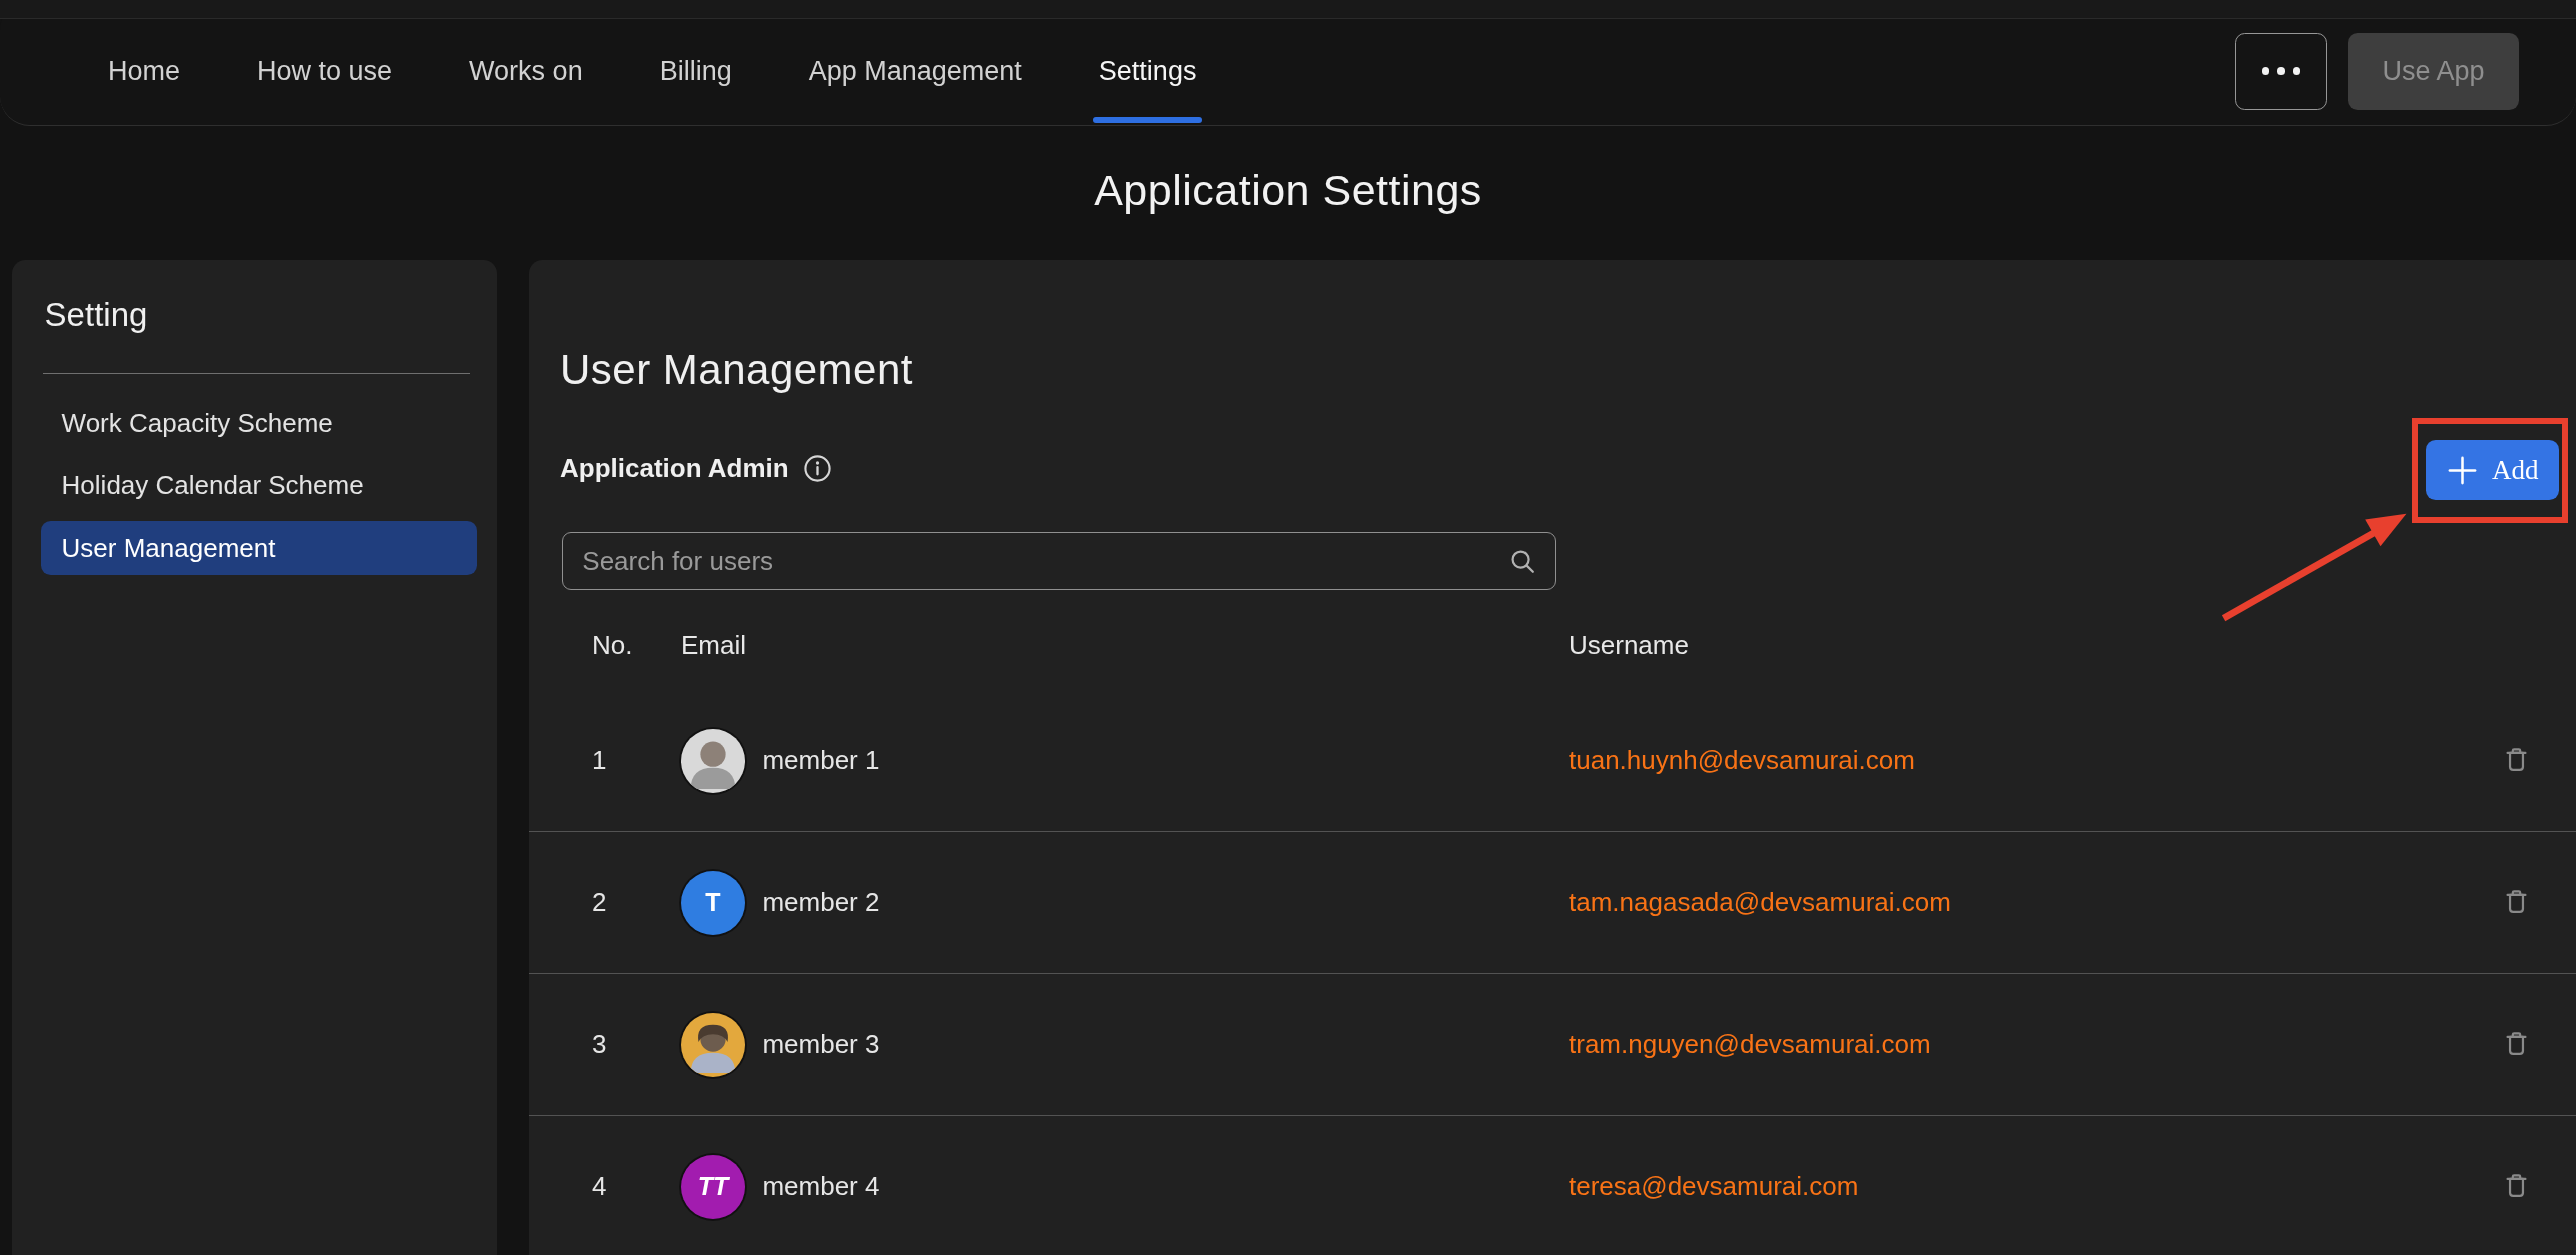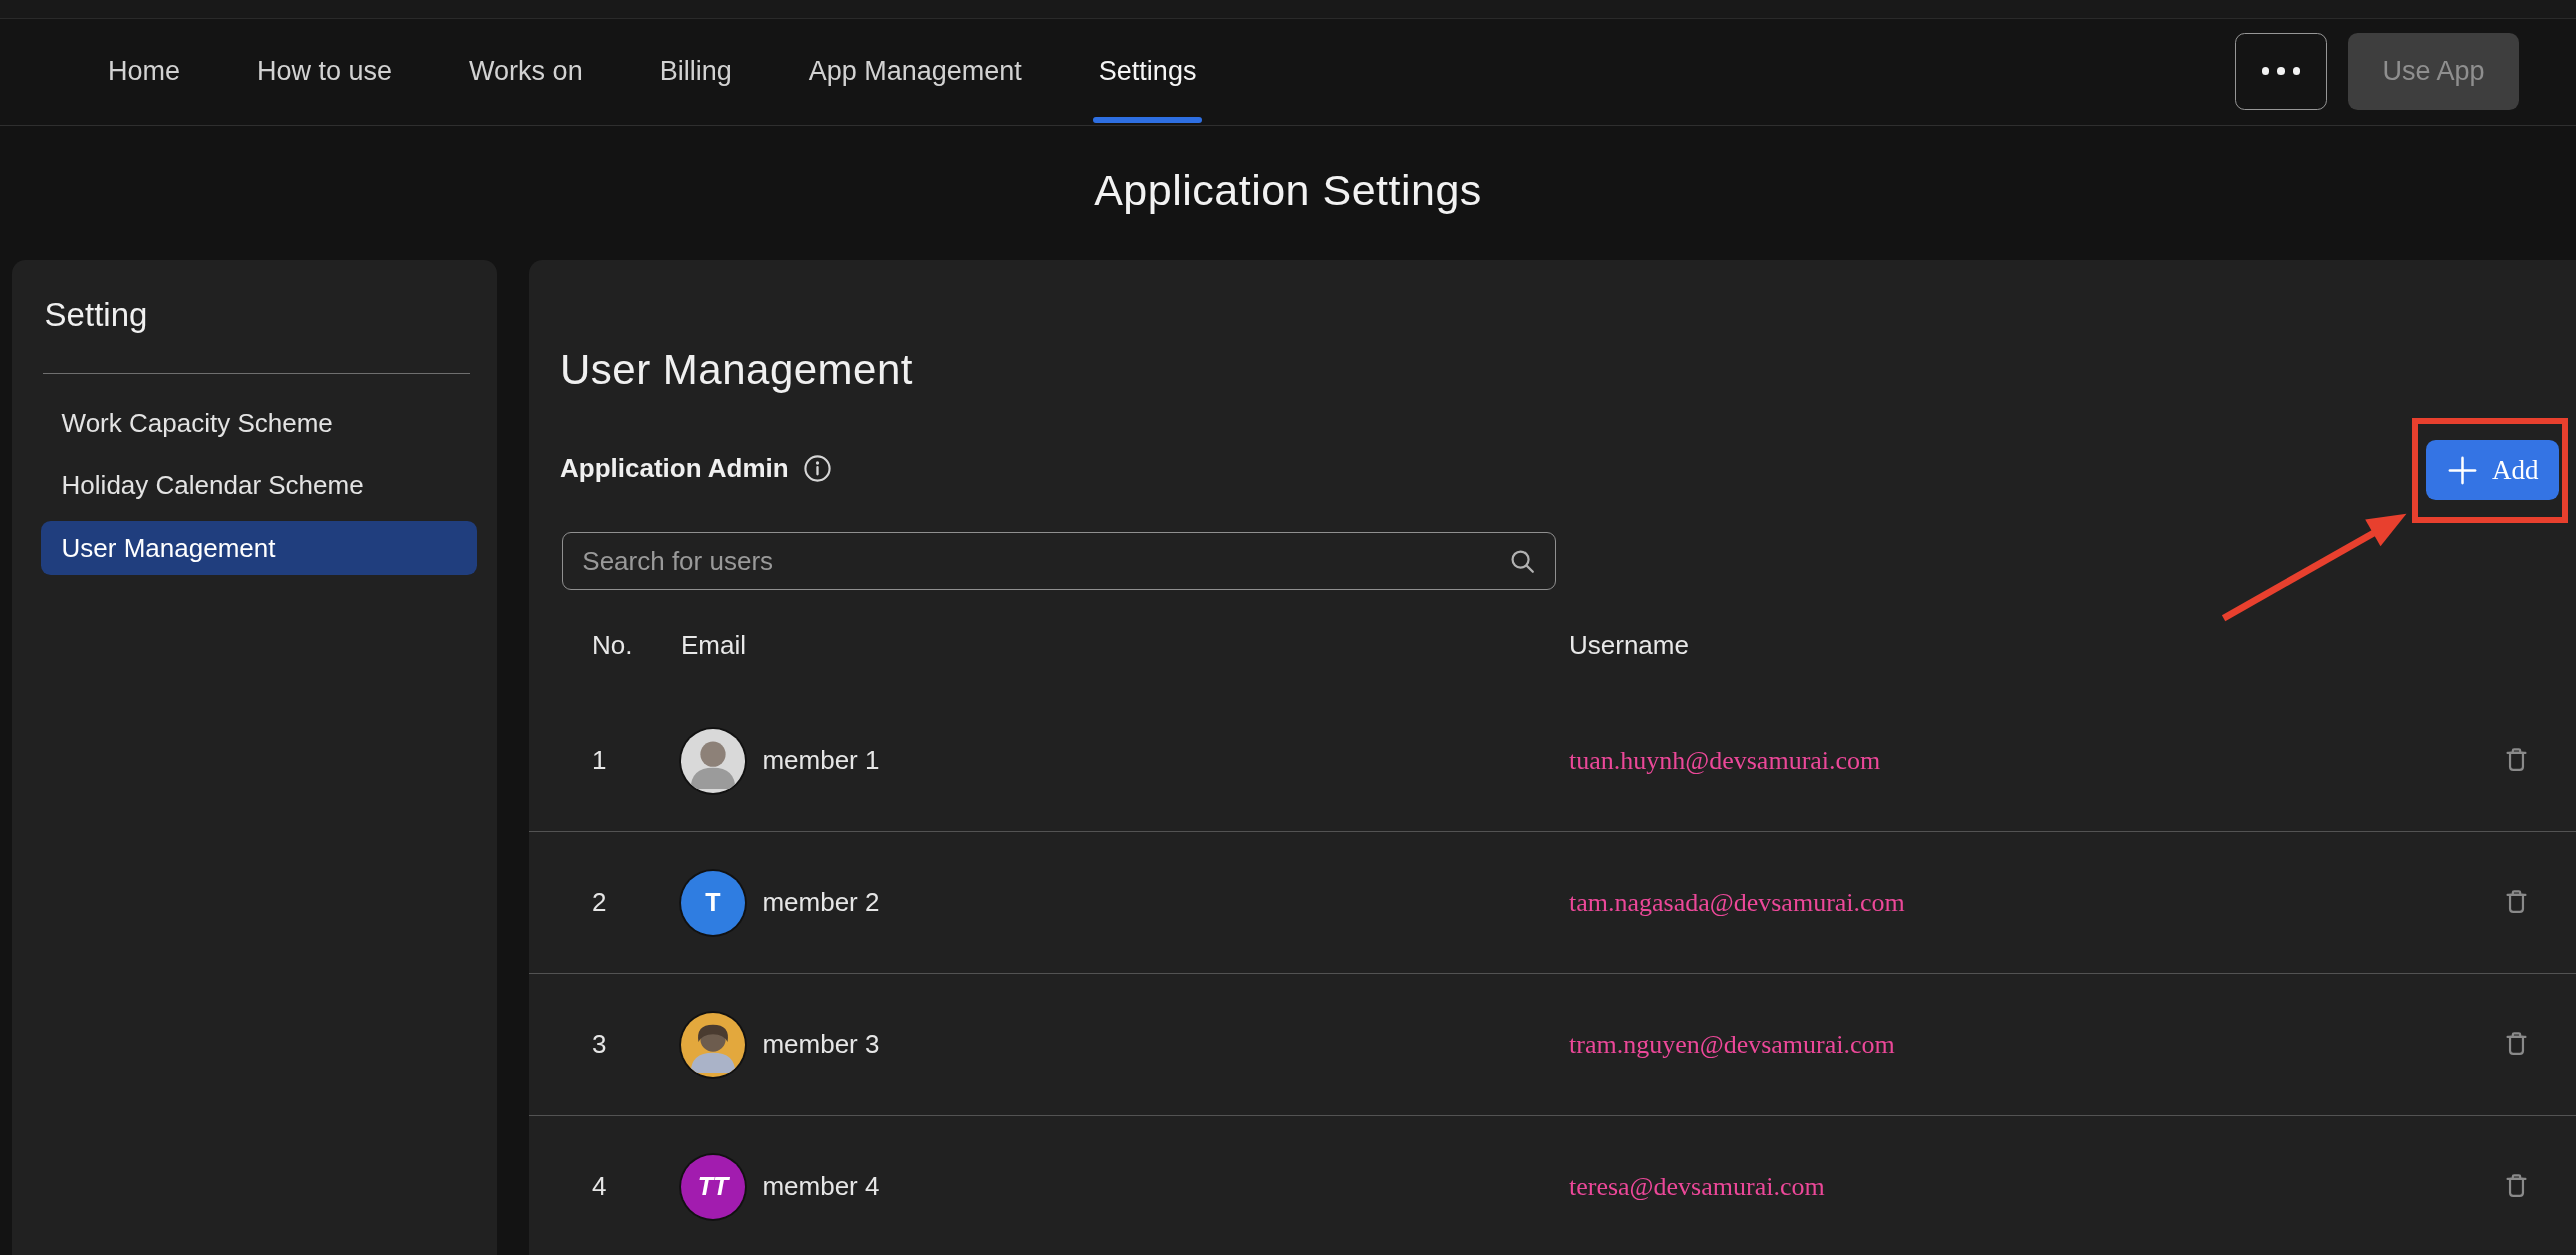--- a/index.html
+++ b/index.html
@@ -6,21 +6,21 @@
   html,body { background:#0f0f0f; }
   body { font-family:"Liberation Sans", sans-serif; }
   .page {
     position:relative; width:2576px; height:1255px;
     background:#131313; overflow:hidden; color:#e6e6e6;
   }
 
   
   .app-header {
     position:absolute; top:0; left:0; right:0; height:126px;
-    background:#141414; border-bottom:1.9px solid #2f2f2f;
+    background:#141414; border-bottom:1.9px solid #2f2f2f;border-radius:30px;
   }
   .top-strip { height:19.3px; background:#191919; border-bottom:1px solid #2a2a2a; }
   .nav-row {
     height:104px; display:flex; align-items:center;
     padding:0 57px 0 108px;
   }
   .nav-item {
     position:relative; height:104px; display:flex; align-items:center;
     margin-right:77px; font-size:27px; color:#d2d2d2; cursor:pointer;
     text-decoration:none; white-space:nowrap;
@@ -109,21 +109,21 @@
   .thead { height:44px; margin-bottom:23px; font-size:26px; color:#e8e8e8; }
   .trow { height:142px; border-bottom:1.9px solid #535353; font-size:26px; }
   .cell-user { display:flex; align-items:center; gap:17.4px; }
   .avatar {
     width:64px; height:64px; border-radius:50%; flex:0 0 64px;
     display:flex; align-items:center; justify-content:center;
     font-size:25px; font-weight:700; color:#ffffff; overflow:hidden;
     box-shadow:0 0 0 1.9px #111;
   }
   .avatar svg { width:64px; height:64px; display:block; }
-  .cell-email { color:#ec4899;font-family:Liberation Serif, serif; }
+  .cell-email { color:#f97316; }
   .trash-btn { background:none; border:none; cursor:pointer; padding:3.9px; justify-self:end; }
 
   
   .highlight-rect {
     position:absolute; left:2412px; top:418px; width:156px; height:105px;
     border:6.8px solid #e8402e; pointer-events:none;
   }
   .arrow-svg { position:absolute; left:2211px; top:502px; pointer-events:none; }
 </style>
 </head>

